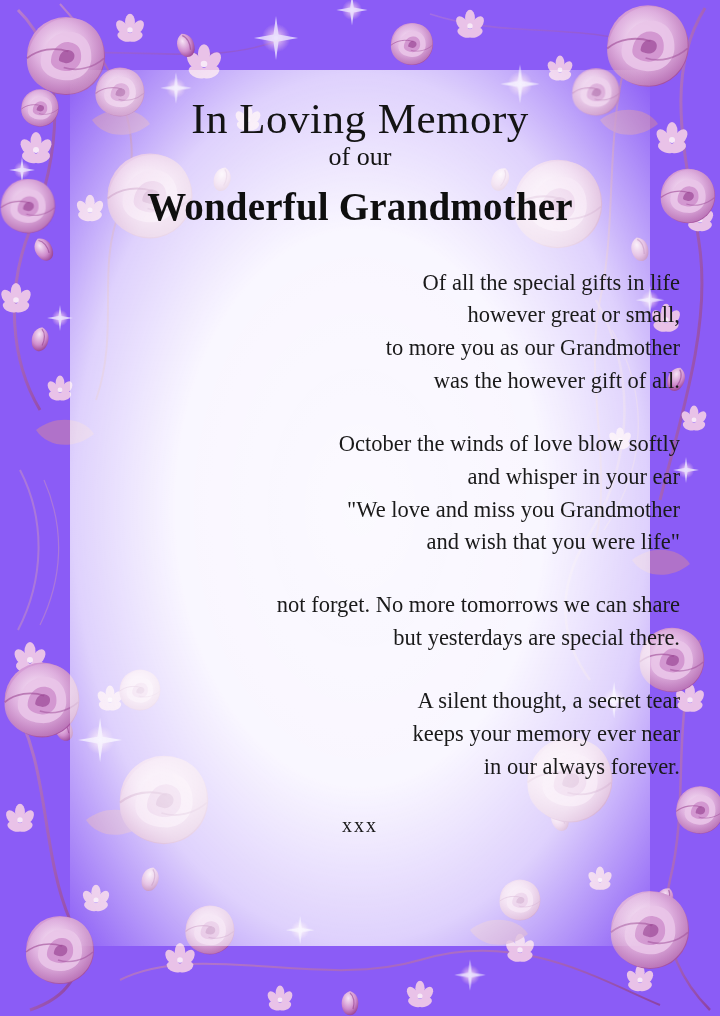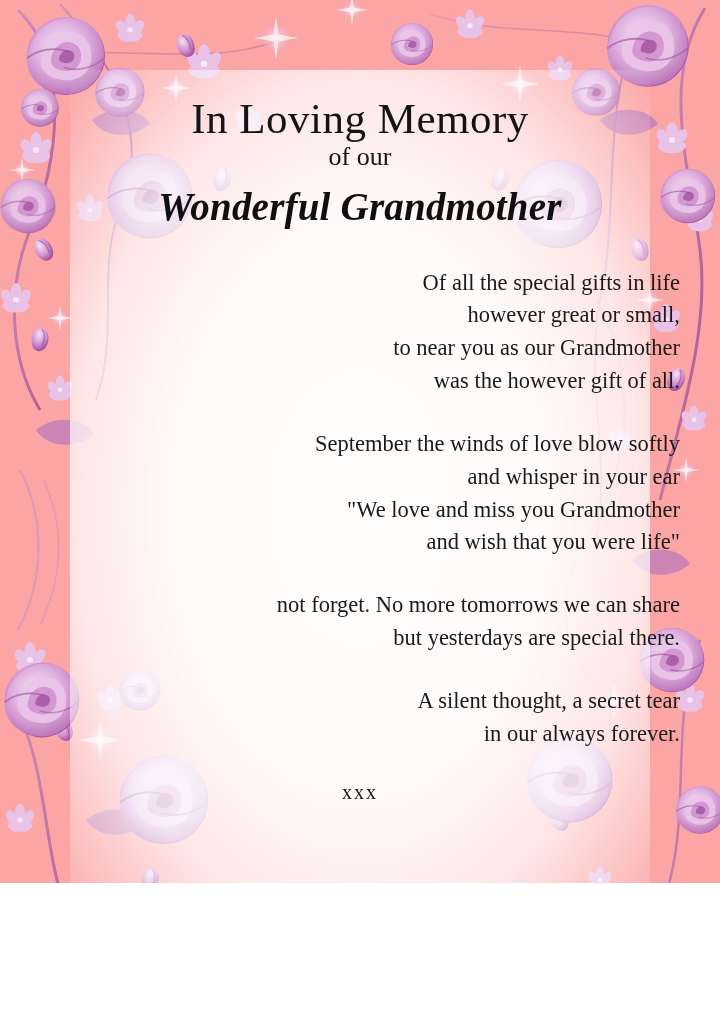--- a/index.html
+++ b/index.html
@@ -10,22 +10,22 @@
   body {
     width: 720px;
     height: 1016px;
     overflow: hidden;
     font-family: "Liberation Serif", serif;
   }
 
   #card {
     position: relative;
     width: 720px;
-    height: 883px;
-    background: #fca5a5;
+    height: 1016px;
+    background: #8b5cf6;
     overflow: hidden;
   }
   #deco-svg {
     position: absolute;
     left: 0; top: 0;
     width: 720px;
     height: 1016px;
     pointer-events: none;
   }
 
@@ -65,21 +65,20 @@
     color: #141414;
   }
   #subline {
     font-size: 26px;
     margin-top: 0;
     color: #141414;
   }
   #dedication {
     font-size: 39px;
     font-weight: bold;
-    font-style: italic;
     margin-top: 12px;
     letter-spacing: 0.2px;
     color: #0f0f0f;
   }
 
   #verses {
     margin-top: 38px;
   }
   .verse {
     font-size: 22.5px;
@@ -287,38 +286,39 @@
       <div id="headline">In Loving Memory</div>
       <div id="subline">of our</div>
       <div id="dedication">Wonderful Grandmother</div>
     </div>
 
     <div id="verses">
 
       <div class="verse">
         <span class="line">Of all the special gifts in life</span>
         <span class="line">however great or small,</span>
-        <span class="line">to near you as our Grandmother</span>
+        <span class="line">to more you as our Grandmother</span>
         <span class="line">was the however gift of all.</span>
       </div>
 
       <div class="verse">
-        <span class="line">September the winds of love blow softly</span>
+        <span class="line">October the winds of love blow softly</span>
         <span class="line">and whisper in your ear</span>
         <span class="line">"We love and miss you Grandmother</span>
         <span class="line">and wish that you were life"</span>
       </div>
 
       <div class="verse">
         <span class="line">not forget. No more tomorrows we can share</span>
         <span class="line">but yesterdays are special there.</span>
       </div>
 
       <div class="verse">
         <span class="line">A silent thought, a secret tear</span>
+        <span class="line">keeps your memory ever near</span>
         <span class="line">in our always forever.</span>
       </div>
 
       <div id="kisses">xxx</div>
     </div>
 
   </div>
 </div>
 
 </body></html>

